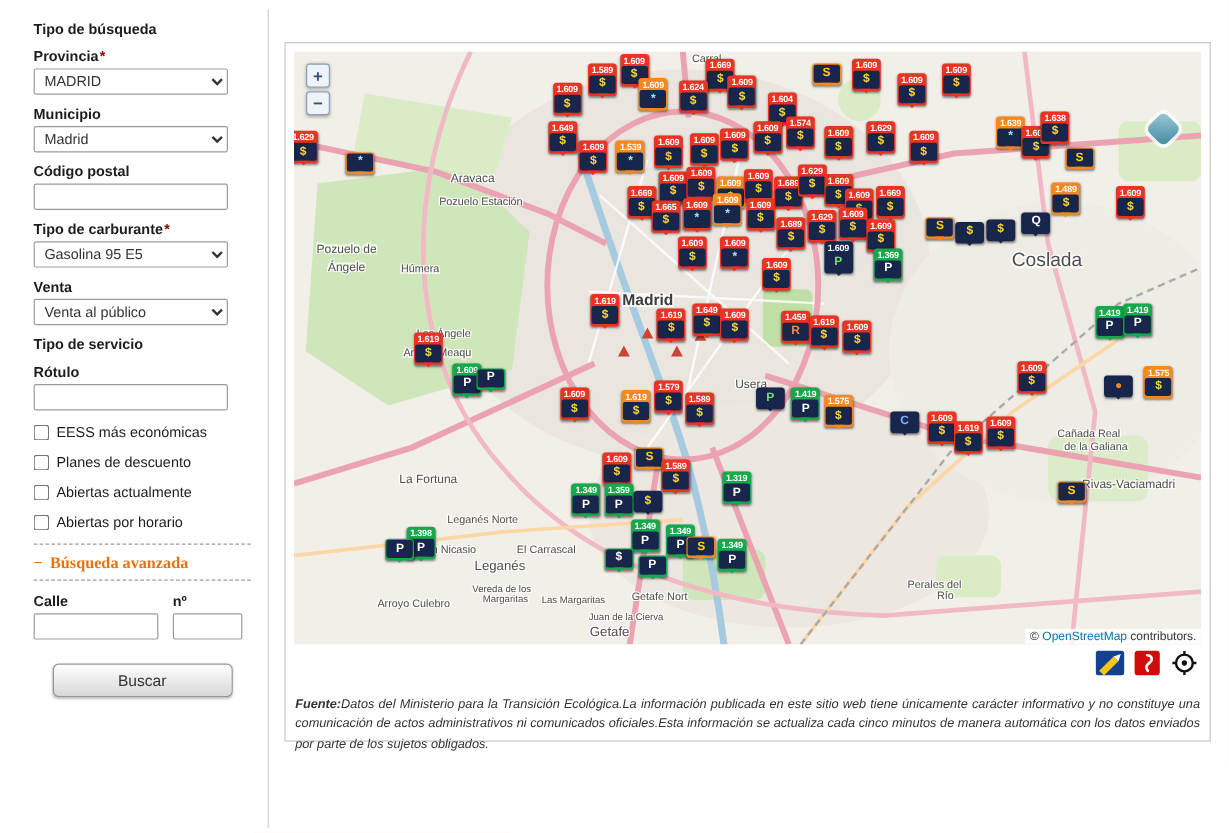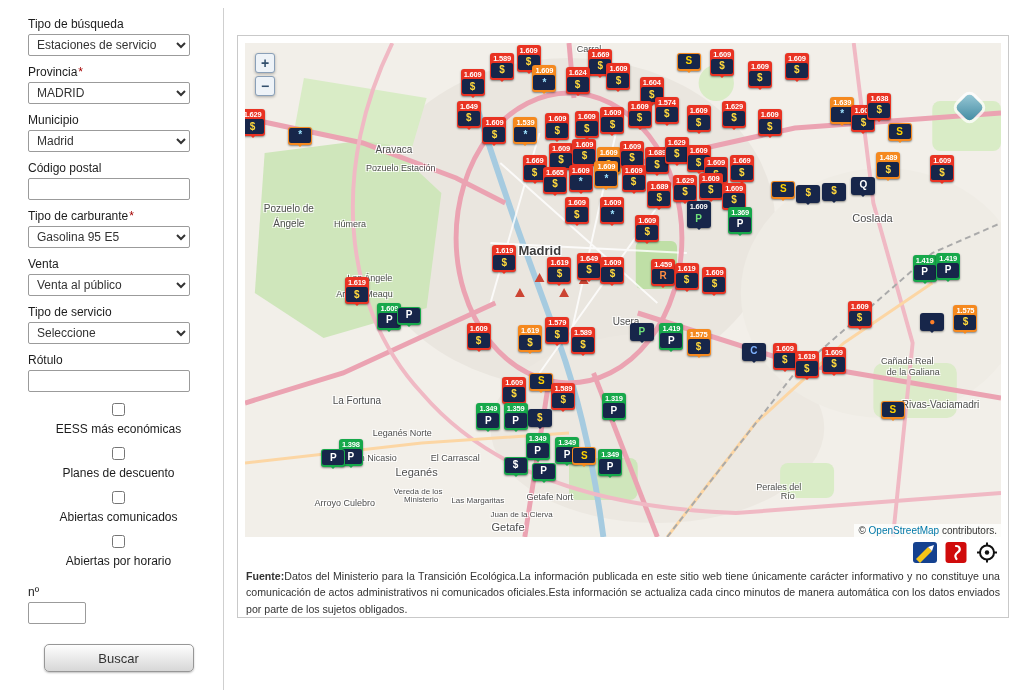--- a/index.html
+++ b/index.html
@@ -15,27 +15,27 @@
   .tabs { display:flex; align-items:flex-end; height:26px; margin-bottom:6px; }
   .tab { font-family:"Liberation Serif", serif; font-weight:bold; color:#fff;
          border-radius:6px 6px 0 0; cursor:pointer; }
   .tab.active { background:linear-gradient(#f6a04c,#ec7d12); font-size:14px; padding:4px 14px; }
   .tab.inactive { background:linear-gradient(#f2b87d,#e59a4b); font-size:13px;
                   padding:3px 12px 2px; margin-left:3px; position:relative; }
   .tab-badge { position:absolute; right:-5px; top:-5px; width:12px; height:12px;
                border-radius:50%; background:#fff; border:1px solid #cc4444;
                color:#cc2222; font-size:8px; line-height:10px; text-align:center;
                font-family:"Liberation Sans", sans-serif; font-weight:bold; }
-  .f-label { font-size:12px; font-weight:normal; color:#1c1c1c; margin:9px 0 3px; }
+  .f-label { font-size:12px; font-weight:bold; color:#1c1c1c; margin:9px 0 3px; }
   .req { color:#a40000; margin-left:1px; }
   .sel, .txt { width:162px; height:22px; font-size:12px; color:#333;
                border:1px solid #9b9b9b; border-radius:2px; background:#fff;
                padding:1px 4px; font-family:"Liberation Sans", sans-serif; }
   .chk-row { display:flex; align-items:center; gap:6px; font-size:12px;
-             color:#1c1c1c; margin:11px 0;flex-direction:column; }
+             color:#1c1c1c; margin:11px 0; }
   .chk-row input { width:13px; height:13px; margin:0; }
   .sect { font-family:"Liberation Serif", serif; font-weight:bold; font-size:13.5px;
           color:#e8730d; padding:7px 0 6px; margin:10px 0 4px;
           border-top:1px dashed #9a9a9a; border-bottom:1px dashed #9a9a9a; }
   .sect .dash { margin-right:6px; }
   .calle-row { display:flex; gap:12px; margin-top:4px; }
   .calle-col .f-label { margin-top:6px; }
   .txt-calle { width:104px; }
   .txt-num { width:58px; }
   .btn-buscar { display:block; margin:20px auto 0; width:150px; height:28px;
@@ -81,31 +81,28 @@
              background:linear-gradient(135deg,#9ccbd8,#3f88a0);
              box-shadow:0 0 0 3px rgba(255,255,255,.75); cursor:pointer; }
   .attr { position:absolute; right:0; bottom:0; z-index:70; background:rgba(255,255,255,.78);
           font-size:10px; color:#333; padding:1px 4px; }
   .attr a { color:#0078a8; text-decoration:none; cursor:pointer; }
 
   .tools { display:flex; justify-content:flex-end; align-items:center; gap:7px;
            margin:5px 2px 2px; }
   .tool { width:24px; height:21px; cursor:pointer; }
   .source { font-size:10.6px; color:#333; line-height:1.55; text-align:justify;
-            margin-top:5px; padding:0 1px; }
+            margin-top:16px; padding:0 1px;font-style:italic; }
 </style>
 </head>
 <body>
 
 <div class="sidebar">
 
   <div class="f-label">Tipo de búsqueda</div>
-  <select class="sel">
-    <option>Estaciones de servicio</option>
-  </select>
 
   <div class="f-label">
     <span>Provincia</span><span class="req">*</span>
   </div>
   <select class="sel">
     <option>MADRID</option>
   </select>
 
   <div class="f-label">Municipio</div>
   <select class="sel">
@@ -121,48 +118,52 @@
   <select class="sel">
     <option>Gasolina 95 E5</option>
   </select>
 
   <div class="f-label">Venta</div>
   <select class="sel">
     <option>Venta al público</option>
   </select>
 
   <div class="f-label">Tipo de servicio</div>
-  <select class="sel">
-    <option>Seleccione</option>
-  </select>
 
   <div class="f-label">Rótulo</div>
   <input class="txt" type="text" value="" style="">
 
   <label class="chk-row">
     <input type="checkbox" style="">
     <span>EESS más económicas</span>
   </label>
   <label class="chk-row">
     <input type="checkbox" style="">
     <span>Planes de descuento</span>
   </label>
 
 
   <label class="chk-row">
     <input type="checkbox" style="">
-    <span>Abiertas comunicados</span>
+    <span>Abiertas actualmente</span>
   </label>
   <label class="chk-row">
     <input type="checkbox" style="">
     <span>Abiertas por horario</span>
   </label>
 
+  <div class="sect">
+    <span class="dash">−</span><span>Búsqueda avanzada</span>
+  </div>
 
   <div class="calle-row">
+    <div class="calle-col">
+      <div class="f-label">Calle</div>
+      <input class="txt txt-calle" type="text" value="" style="">
+    </div>
     <div class="calle-col">
       <div class="f-label">nº</div>
       <input class="txt txt-num" type="text" value="" style="">
     </div>
   </div>
 
   <button class="btn-buscar">Buscar</button>
 </div>
 
 <div class="right-panel">
@@ -202,28 +203,28 @@
         <div class="map-label" style="left: 45.5%; top: 1.2%; font-size: 9px;">Carral</div>
         <div class="map-label" style="left: 19.7%; top: 21.5%; font-size: 10px;">Aravaca</div>
         <div class="map-label" style="left: 20.6%; top: 25.3%; font-size: 9px;">Pozuelo Estación</div>
         <div class="map-label" style="left: 5.8%; top: 33.5%; font-size: 10px;">Pozuelo de</div>
         <div class="map-label" style="left: 5.8%; top: 36.4%; font-size: 10px;">Ángele</div>
         <div class="map-label" style="left: 13.9%; top: 36.6%; font-size: 9px;">Húmera</div>
         <div class="map-label big" style="left: 39%; top: 42%; font-size: 13px;">Madrid</div>
         <div class="map-label" style="left: 16.5%; top: 47.5%; font-size: 9px;">Los Ángele</div>
         <div class="map-label" style="left: 15.8%; top: 50.8%; font-size: 9px;">Arroyo Meaqu</div>
         <div class="map-label" style="left: 50.4%; top: 56.2%; font-size: 10px;">Usera</div>
-        <div class="map-label" style="left: 83%; top: 35.5%; font-size: 11px;">Coslada</div>
+        <div class="map-label" style="left: 83%; top: 35.5%; font-size: 16px;">Coslada</div>
         <div class="map-label" style="left: 14.8%; top: 72.2%; font-size: 10px;">La Fortuna</div>
         <div class="map-label" style="left: 20.8%; top: 79%; font-size: 9px;">Leganés Norte</div>
         <div class="map-label" style="left: 16.9%; top: 84.1%; font-size: 9px;">San Nicasio</div>
         <div class="map-label" style="left: 22.7%; top: 86.9%; font-size: 11px;">Leganés</div>
         <div class="map-label" style="left: 27.8%; top: 84.1%; font-size: 9px;">El Carrascal</div>
         <div class="map-label" style="left: 22.9%; top: 90.6%; font-size: 8px;">Vereda de los</div>
-        <div class="map-label" style="left: 23.3%; top: 92.4%; font-size: 8px;">Ministerio</div>
+        <div class="map-label" style="left: 23.3%; top: 92.4%; font-size: 8px;">Margaritas</div>
         <div class="map-label" style="left: 13.2%; top: 93.2%; font-size: 9px;">Arroyo Culebro</div>
         <div class="map-label" style="left: 30.8%; top: 92.6%; font-size: 8px;">Las Margaritas</div>
         <div class="map-label" style="left: 36.6%; top: 95.4%; font-size: 8px;">Juan de la Cierva</div>
         <div class="map-label" style="left: 34%; top: 98%; font-size: 11px; padding-left: 12px;">Getafe</div>
         <div class="map-label" style="left: 40.3%; top: 92%; font-size: 9px;">Getafe Nort</div>
         <div class="map-label" style="left: 87.6%; top: 64.4%; font-size: 9px;">Cañada Real</div>
         <div class="map-label" style="left: 88.4%; top: 66.5%; font-size: 9px;">de la Galiana</div>
         <div class="map-label" style="left: 92%; top: 73%; font-size: 10px;">Rivas-Vaciamadri</div>
         <div class="map-label" style="left: 70.6%; top: 89.8%; font-size: 9px;">Perales del</div>
         <div class="map-label" style="left: 71.8%; top: 91.8%; font-size: 9px;">Río</div>

